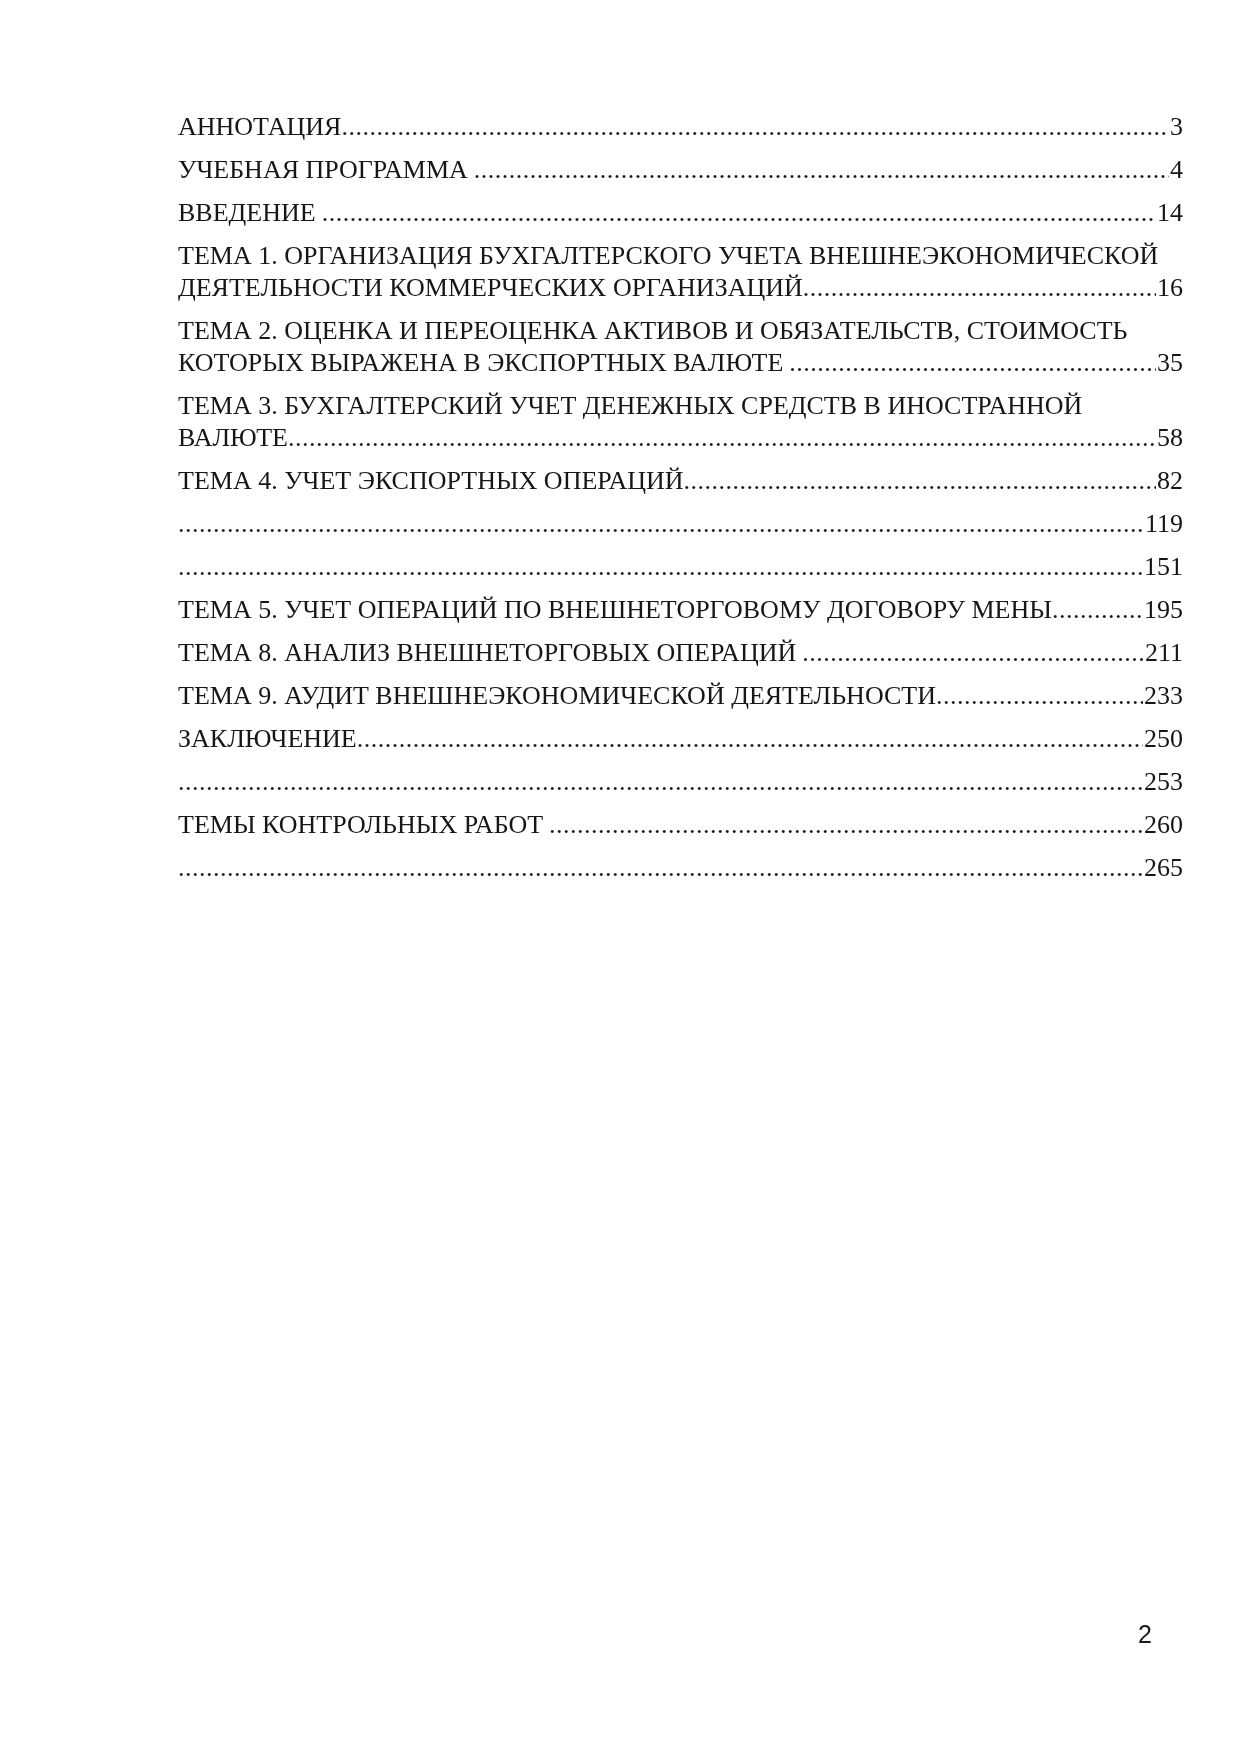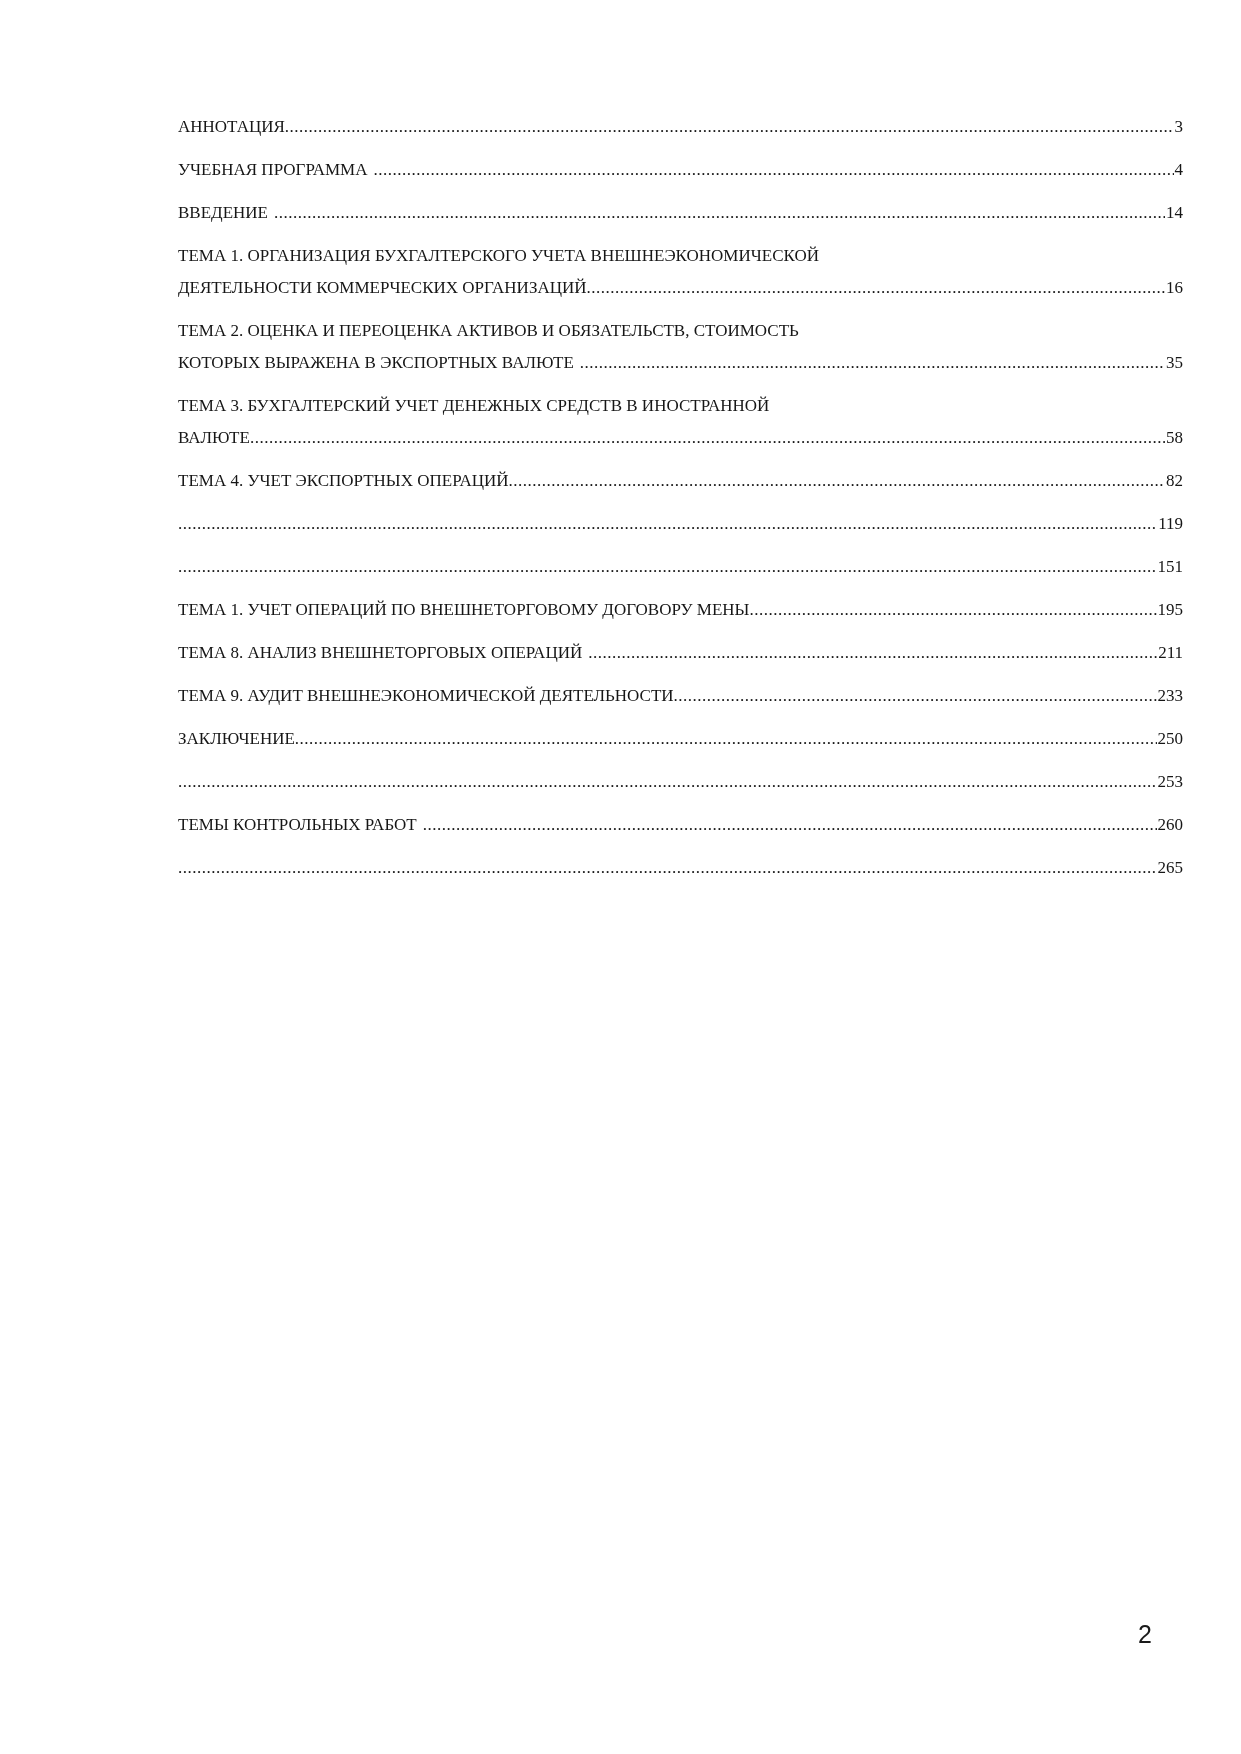--- a/index.html
+++ b/index.html
@@ -16,21 +16,21 @@
     position: absolute;
     inset: 0;
   }
   .toc {
     position: absolute;
     left: 178px;
     right: 58px;
     top: 111px;
   }
   .entry {
-    font-size: 17px;
+    font-size: 26px;
     line-height: 32px;
     margin: 0 0 11px 0;
   }
   .row {
     display: flex;
     align-items: baseline;
   }
   .txt, .l1 {
     white-space: nowrap;
     flex: 0 0 auto;
@@ -119,21 +119,21 @@
       <span class="leader">................................................................................................................................................................................................................................................................................................................................................................................................................</span>
       <span class="pg">119</span>
     </div>
 
     <div class="entry row">
       <span class="leader">................................................................................................................................................................................................................................................................................................................................................................................................................</span>
       <span class="pg">151</span>
     </div>
 
     <div class="entry row">
-      <span class="txt">ТЕМА 1. УЧЕТ ОПЕРАЦИЙ ПО ВНЕШНЕТОРГОВОМУ ДОГОВОРУ МЕНЫ</span>
+      <span class="txt">ТЕМА 5. УЧЕТ ОПЕРАЦИЙ ПО ВНЕШНЕТОРГОВОМУ ДОГОВОРУ МЕНЫ</span>
       <span class="leader">................................................................................................................................................................................................................................................................................................................................................................................................................</span>
       <span class="pg">195</span>
     </div>
 
     <div class="entry row">
       <span class="txt gap">ТЕМА 8. АНАЛИЗ ВНЕШНЕТОРГОВЫХ ОПЕРАЦИЙ</span>
       <span class="leader">................................................................................................................................................................................................................................................................................................................................................................................................................</span>
       <span class="pg">211</span>
     </div>
 

